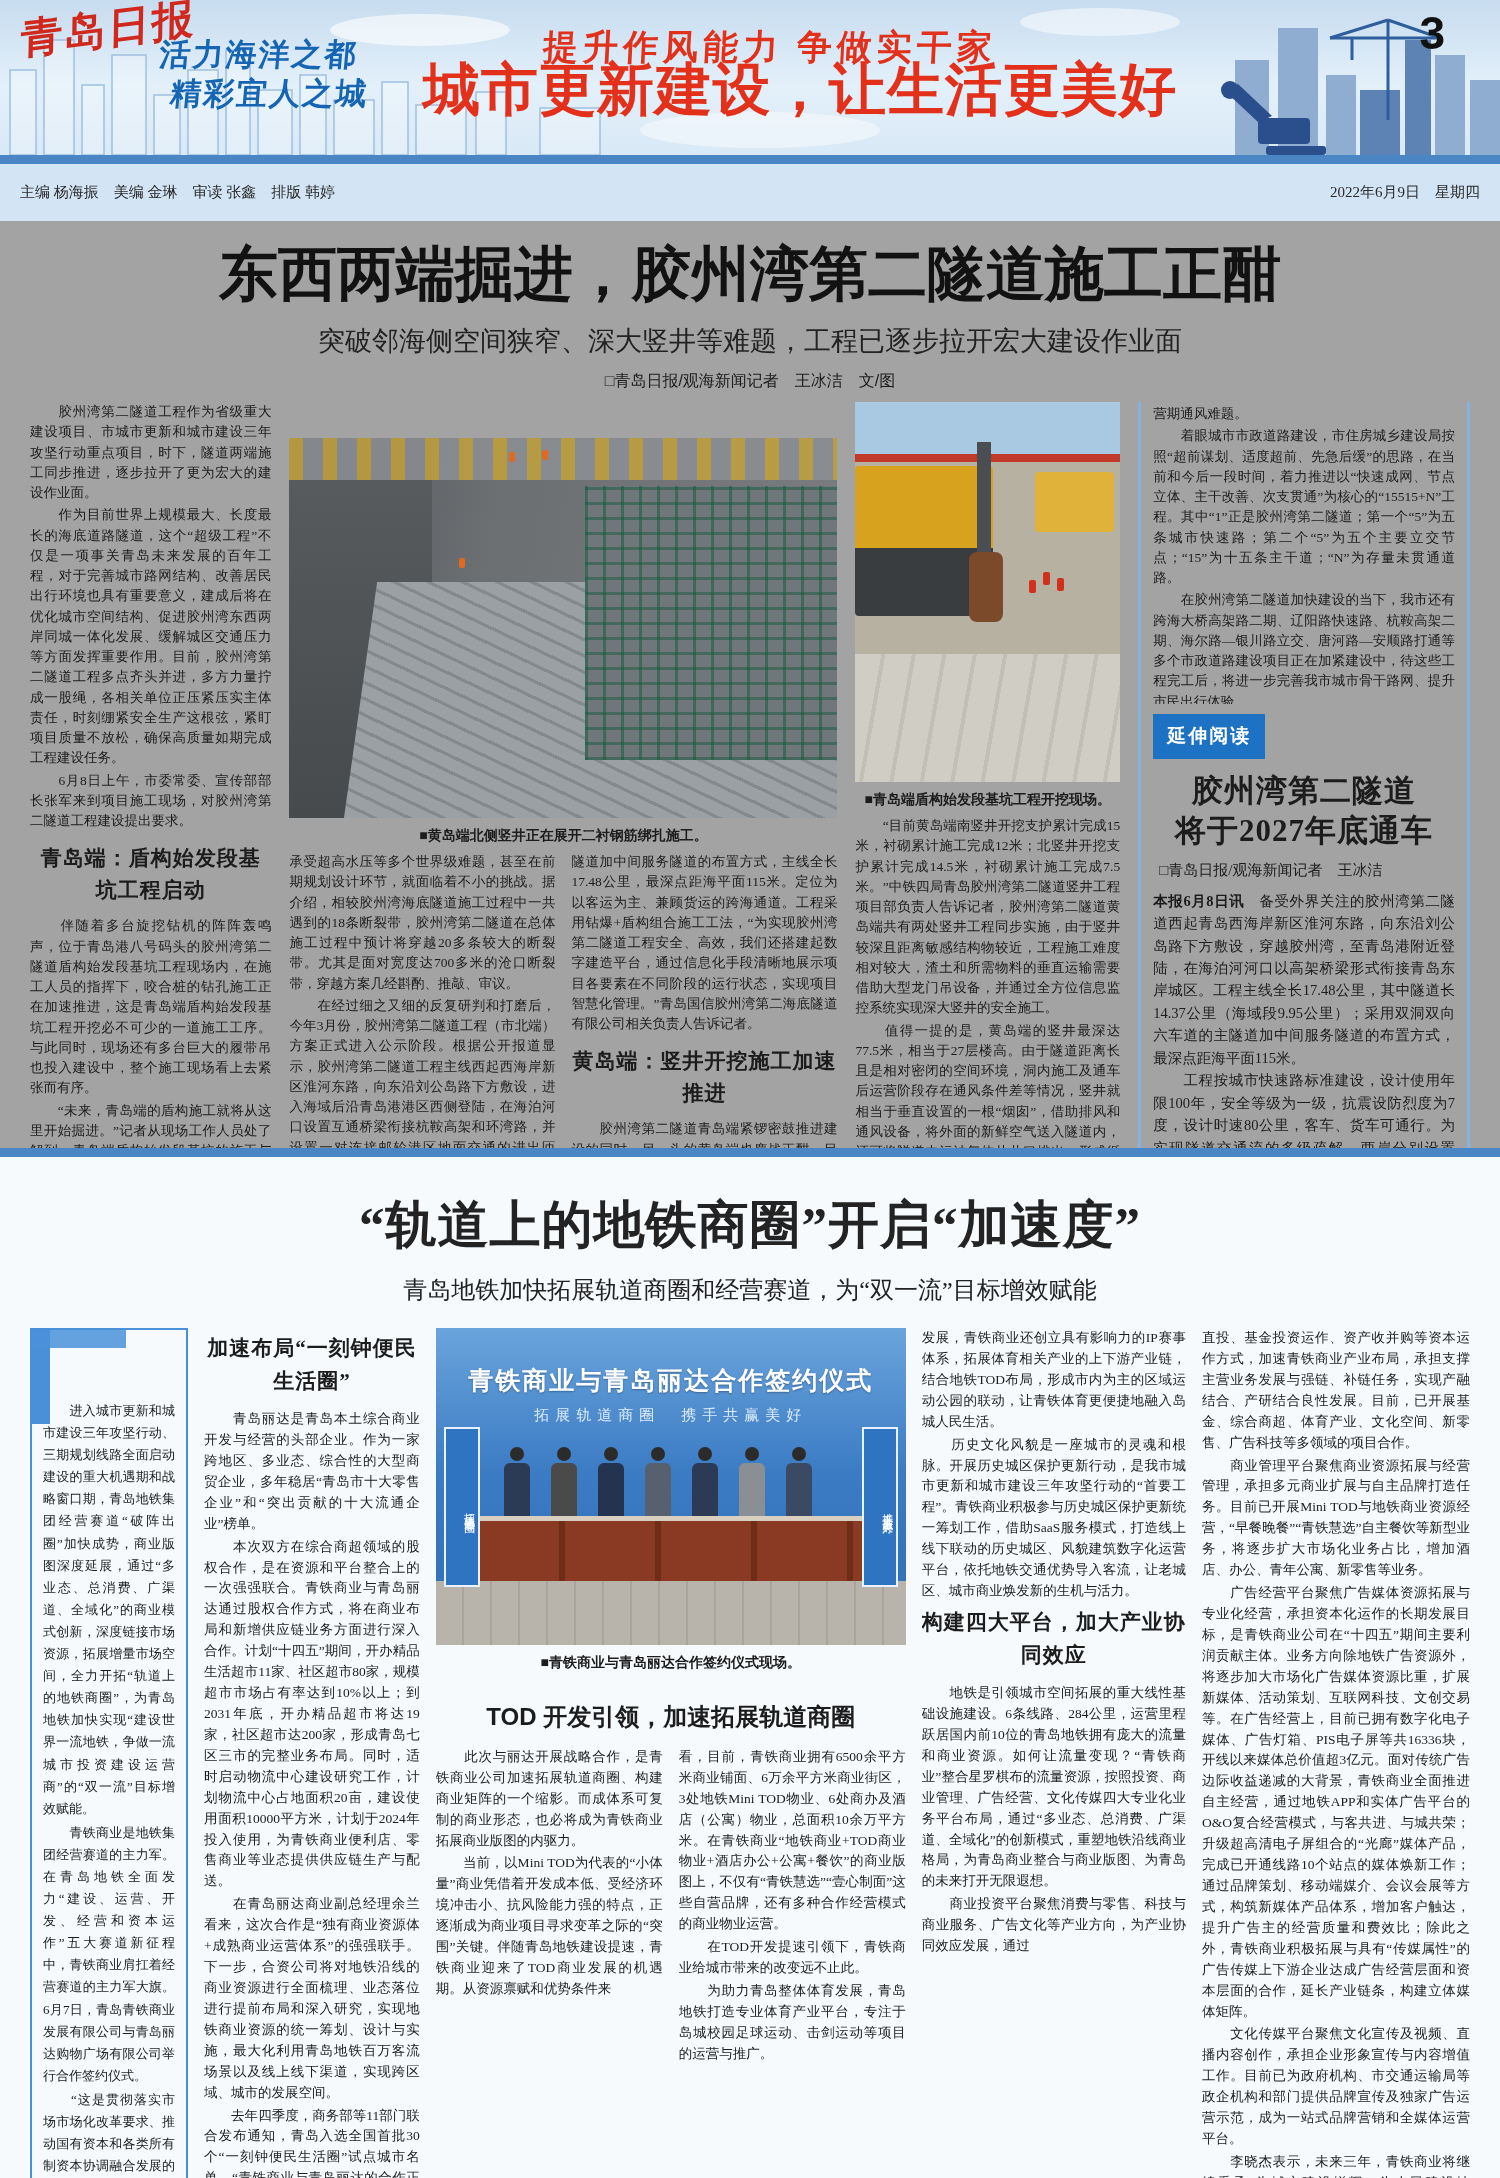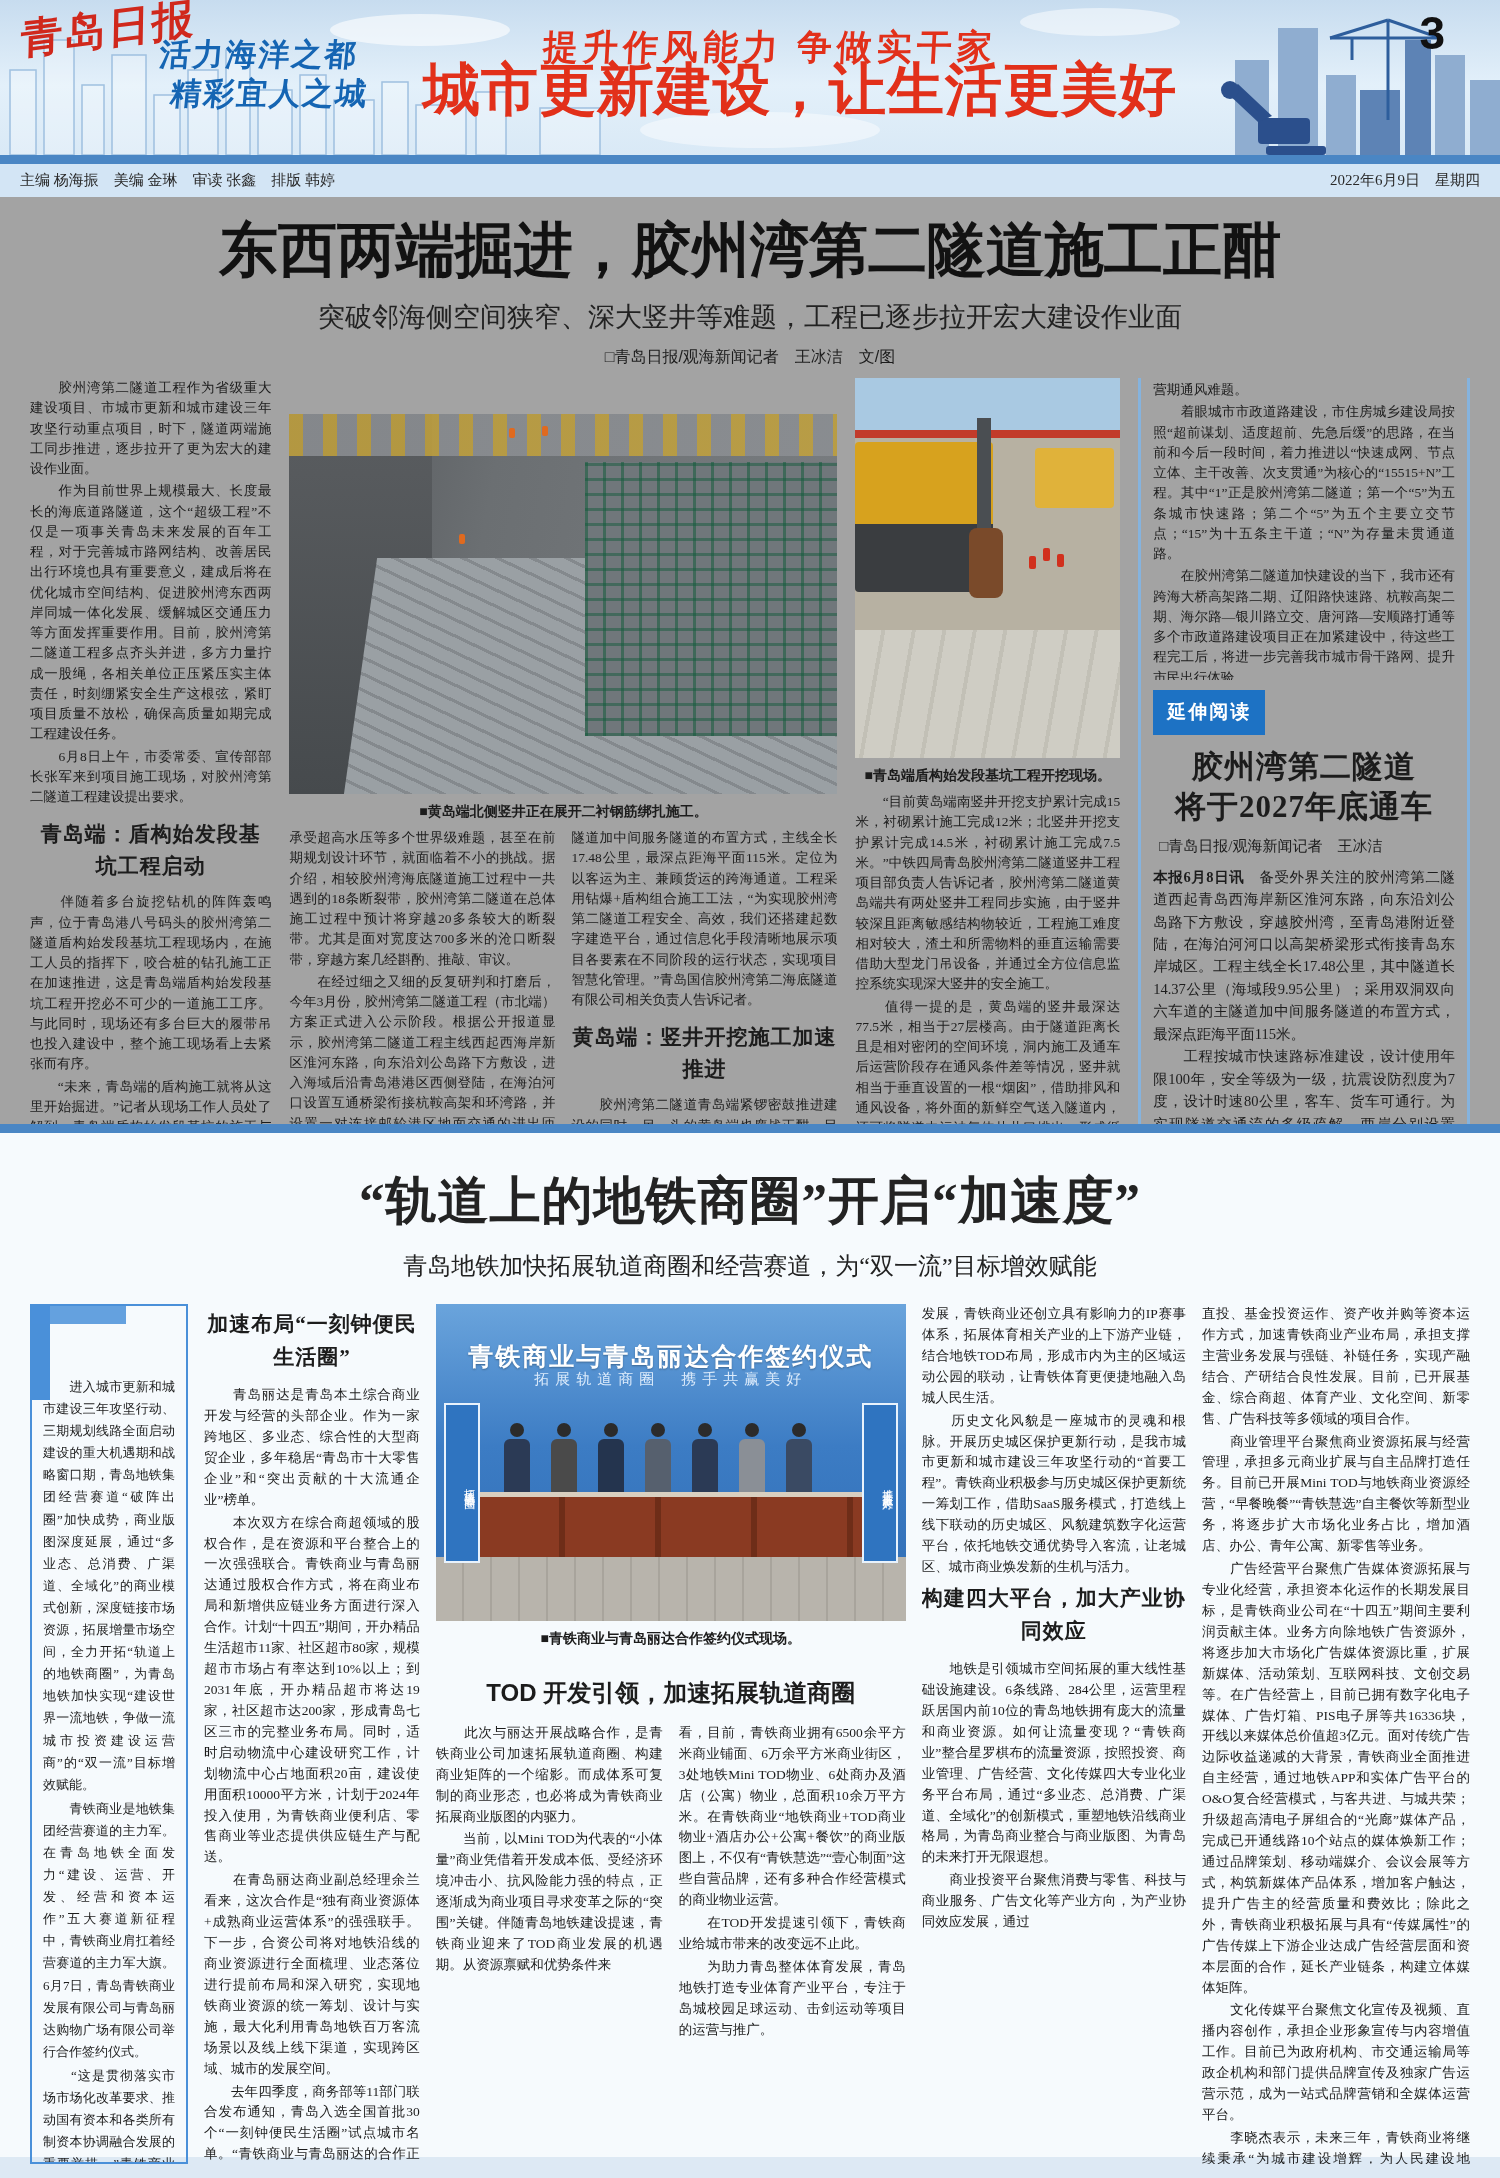--- a/index.html
+++ b/index.html
@@ -9,21 +9,21 @@
   
   .masthead{position:relative;height:155px;background:linear-gradient(180deg,#c7dcef 0%,#e3f0fa 55%,#d9e9f6 100%);overflow:hidden;}
   .skyline{position:absolute;left:0;bottom:0;width:100%;height:155px;}
   .logo{position:absolute;left:20px;top:8px;font-size:42px;font-weight:bold;color:#d0281c;transform:rotate(-7deg) skewX(-8deg);letter-spacing:2px;line-height:1;}
   .slogan{position:absolute;left:158px;top:36px;color:#1565b3;font-weight:bold;font-size:31px;line-height:1.25;transform:skewX(-5deg);letter-spacing:2px;}
   .slogan .s2{margin-left:14px;}
   .banner1{position:absolute;left:400px;top:24px;width:740px;text-align:center;color:#e2301a;font-weight:bold;font-size:35px;letter-spacing:5px;transform:skewX(-3deg);}
   .banner2{position:absolute;left:330px;top:52px;width:940px;text-align:center;color:#e2301a;font-weight:bold;font-size:57px;letter-spacing:1px;}
   .pageno{position:absolute;right:55px;top:6px;font-family:"Liberation Sans",sans-serif;font-size:46px;font-weight:bold;color:#111;}
   .blue-bar{height:9px;background:#4a86c4;}
-  .dateline{height:33px;background:#d3e5f5;display:flex;justify-content:space-between;align-items:center;padding:0 20px;font-size:15px;color:#2a2a2a;}
+  .dateline{height:33px;background:#d3e5f5;display:flex;justify-content:space-between;align-items:center;padding:12px 20px;font-size:15px;color:#2a2a2a;}
 
   
   .a1{background:#a3a3a3;padding:8px 30px 0 30px;}
   .a1 h1{margin:6px 0 0 0;text-align:center;font-size:59px;font-weight:bold;letter-spacing:0px;color:#121212;}
   .a1 .subhead{text-align:center;font-size:27px;margin-top:8px;color:#222;}
   .a1 .byline{text-align:center;font-size:16px;margin:12px 0 10px 0;font-family:"Liberation Sans",sans-serif;}
   .a1-body{display:flex;gap:18px;height:746px;overflow:hidden;font-size:13.5px;line-height:1.5;text-align:justify;}
   .a1-body p{margin:0 0 2px 0;}
   .a1-col1{width:248px;overflow:hidden;}
   .a1-mid{width:548px;display:flex;flex-direction:column;margin-top:36px;}
@@ -77,21 +77,21 @@
   .a2-colE{width:272px;overflow:hidden;}
   .a2-colF{width:276px;overflow:hidden;}
   .sec-head2{font-size:21px;font-weight:bold;text-align:center;margin:4px 0 12px 0;letter-spacing:1px;}
   .sec-head-tod{font-size:24px;font-weight:bold;text-align:center;margin:18px 0 12px 0;font-family:"Liberation Sans",sans-serif;}
   .a2-mid-text{display:flex;gap:16px;flex:1;overflow:hidden;}
   .a2-mid-text > div{width:227px;overflow:hidden;}
 
   
   .photo3{position:relative;height:317px;background:linear-gradient(180deg,#6aa4dc 0%,#3c7cc4 45%,#2f6cb4 100%);overflow:hidden;}
   .p3-title{position:absolute;left:0;top:34px;width:100%;text-align:center;color:#fff;font-size:25px;font-weight:bold;letter-spacing:2px;text-shadow:0 1px 2px rgba(0,0,0,.3);}
-  .p3-sub{position:absolute;left:0;top:64px;width:100%;text-align:center;color:#dcebfb;font-size:15px;letter-spacing:6px;}
+  .p3-sub{position:absolute;left:0;top:76px;width:100%;text-align:center;color:#dcebfb;font-size:15px;letter-spacing:6px;}
   .p3-floor{position:absolute;left:0;bottom:0;width:100%;height:64px;background:repeating-linear-gradient(90deg,#b8b4ac 0 26px,#a8a49c 26px 28px);}
   .p3-table{position:absolute;left:7%;bottom:50px;width:86%;height:74px;background:repeating-linear-gradient(90deg,#8a3a22 0 90px,#6e2d18 90px 96px);border-top:5px solid #d9cfc0;}
   .p3-person{position:absolute;bottom:124px;width:30px;height:74px;}
   .p3-person .head{width:14px;height:14px;border-radius:50%;background:#2b2b2b;margin:0 auto 2px auto;}
   .p3-person .torso{width:26px;height:56px;border-radius:6px 6px 0 0;margin:0 auto;}
   .p3-banner{position:absolute;bottom:58px;width:36px;height:160px;background:#2f74c0;border:2px solid #e8f2fc;color:#fff;writing-mode:vertical-rl;font-size:11px;letter-spacing:2px;text-align:center;padding-top:6px;box-sizing:border-box;}
 </style>
 </head>
 <body>
 

